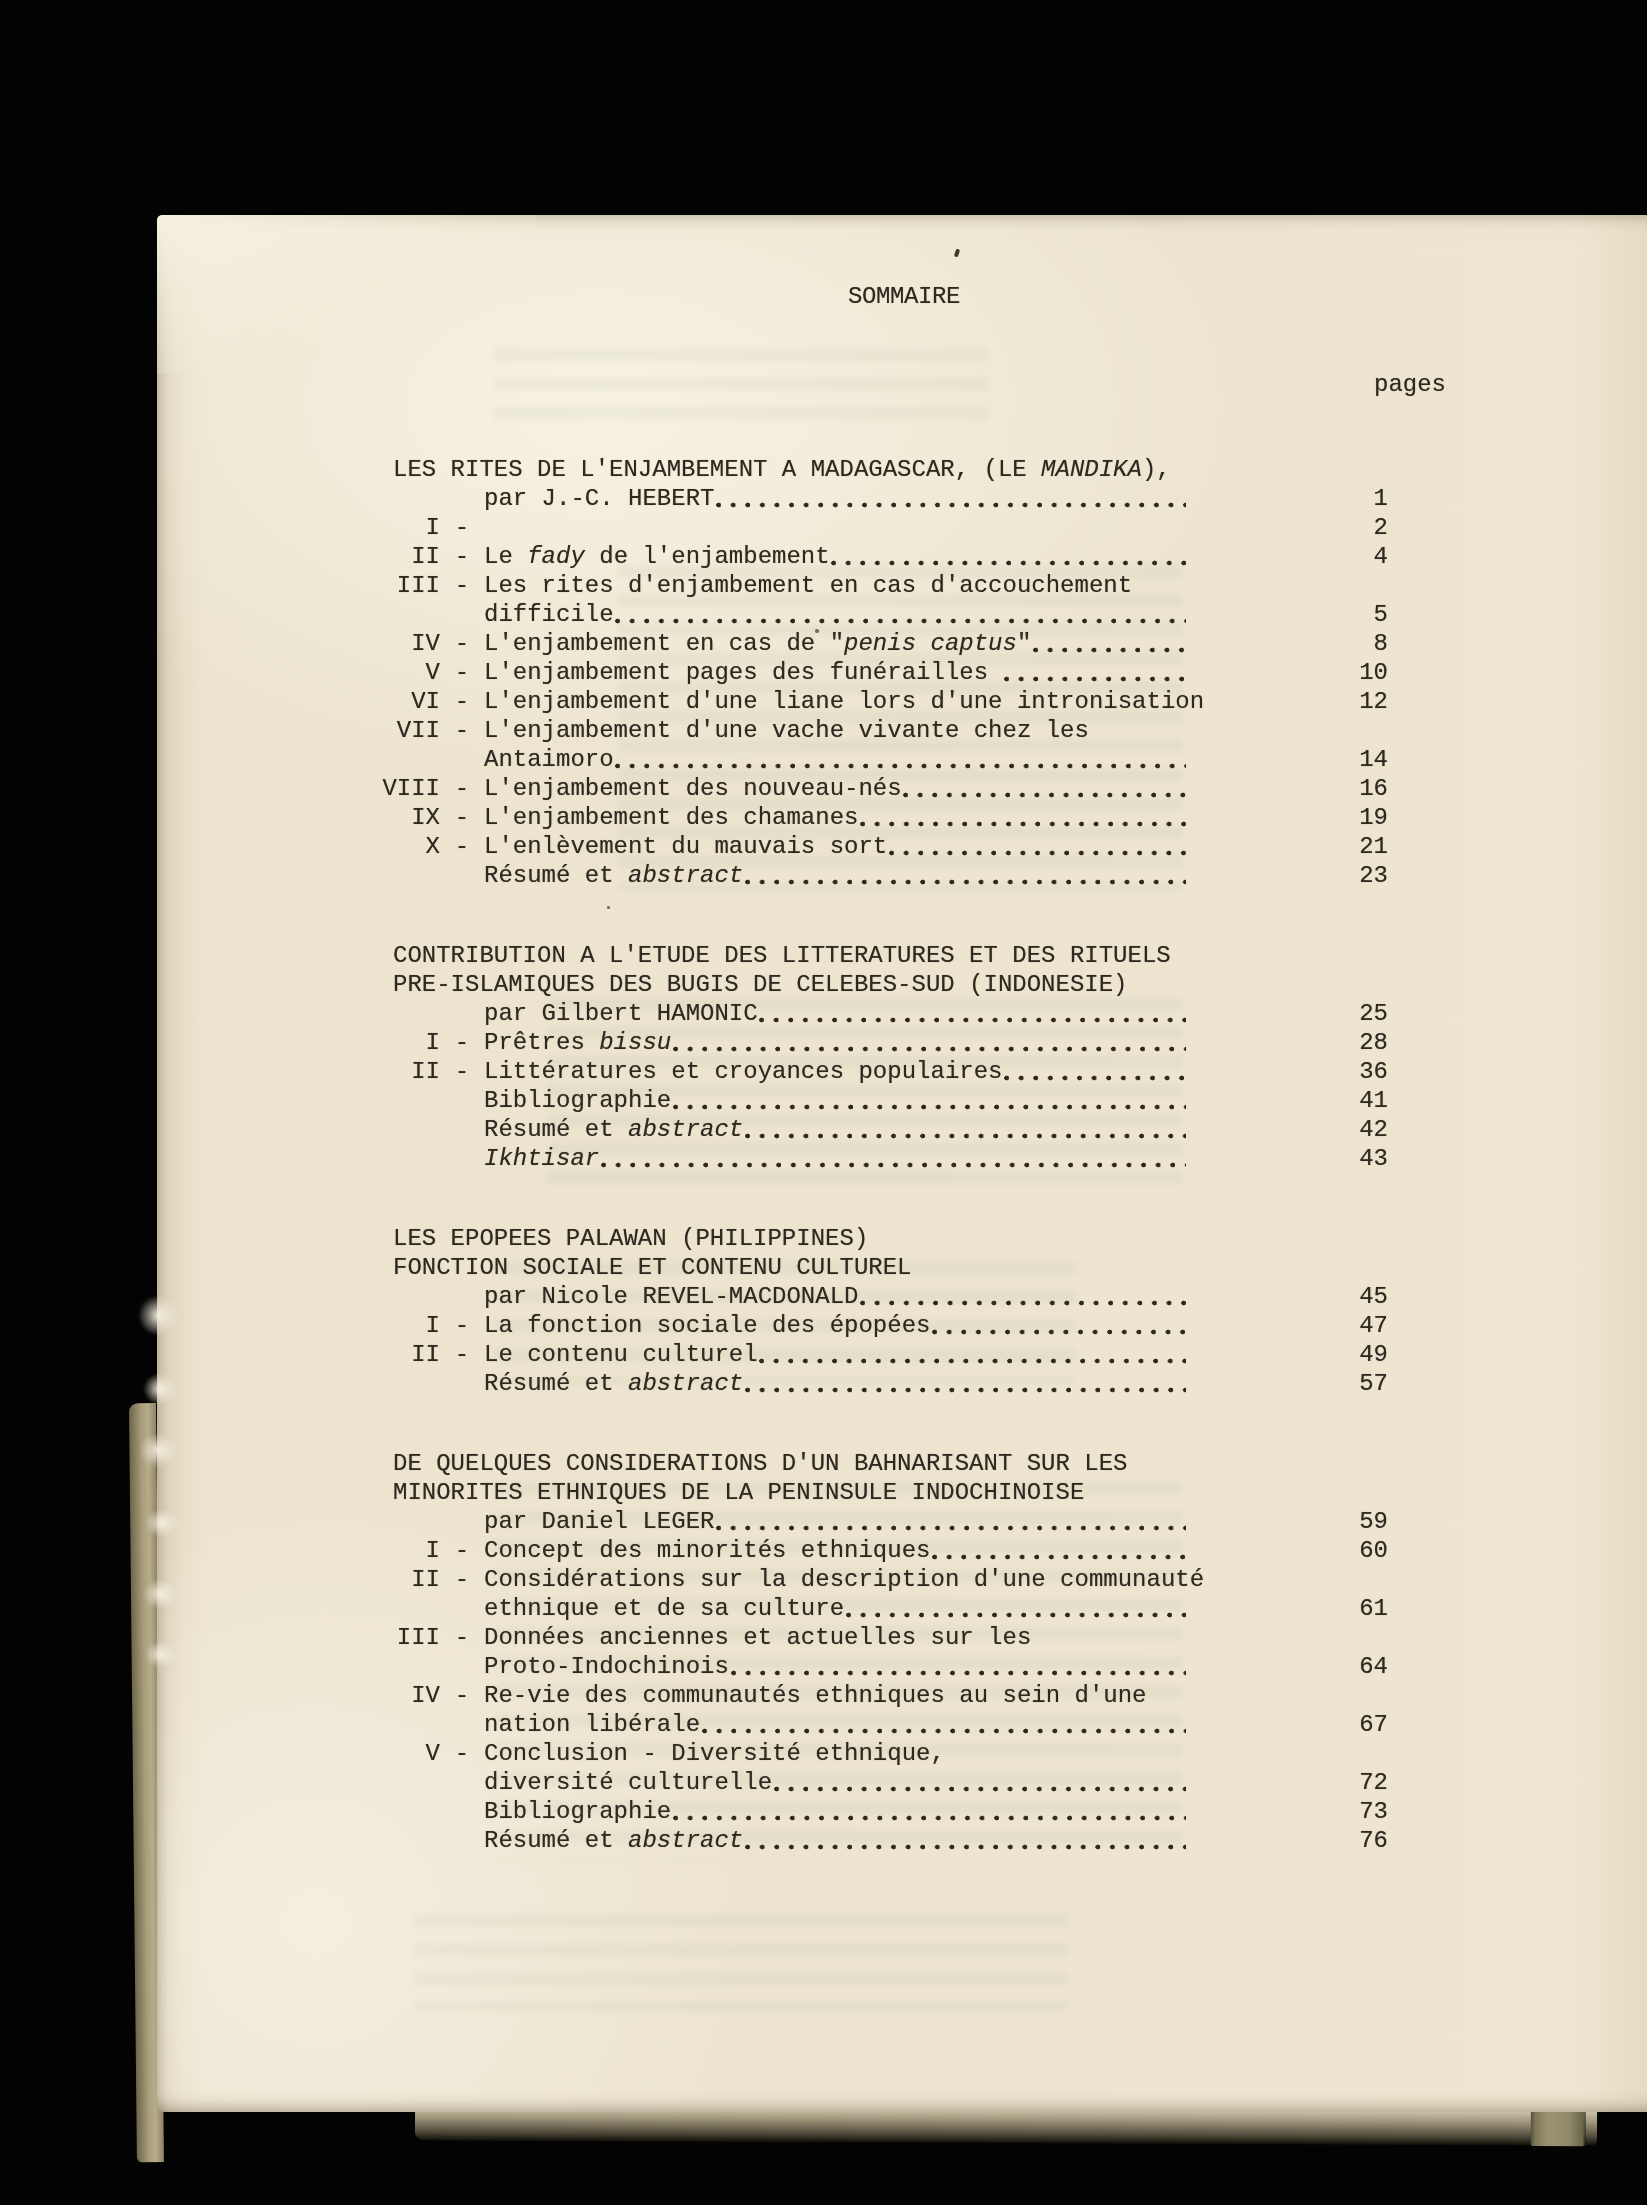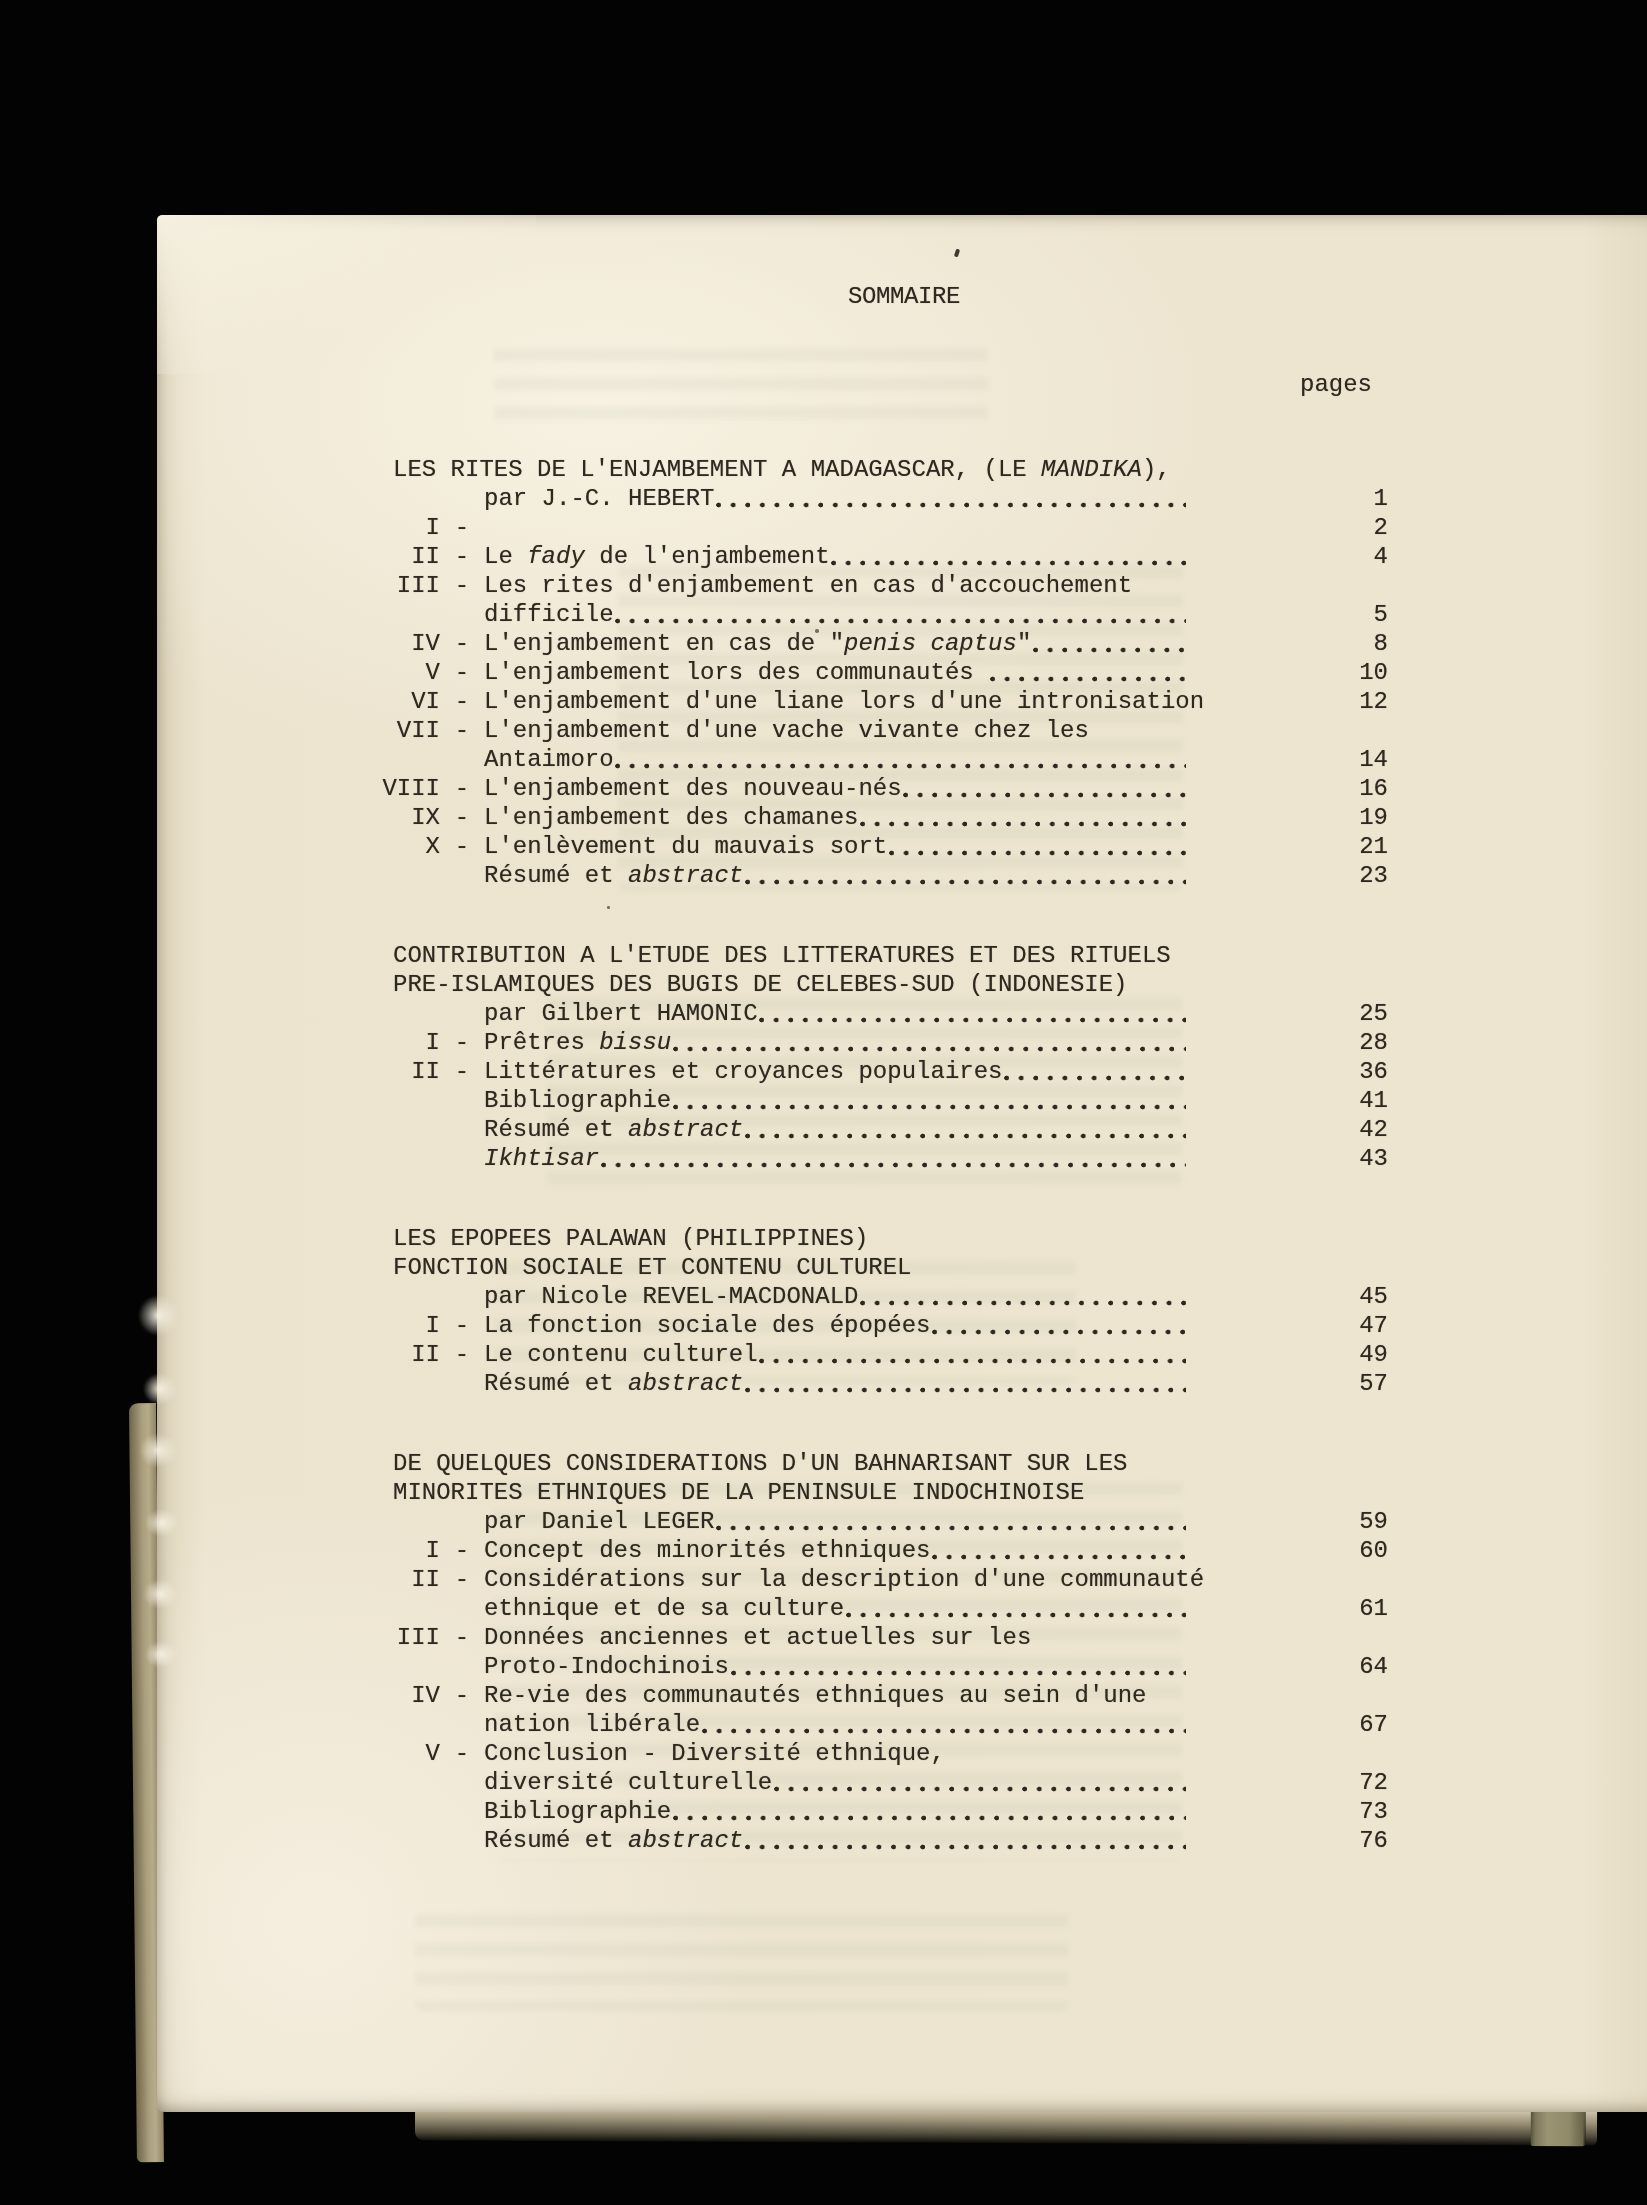--- a/index.html
+++ b/index.html
@@ -55,21 +55,21 @@
 
   .dust{position:absolute;border-radius:50%;background:#7a6f55;}
   .d1{left:658px;top:414px;width:3.5px;height:3.5px;}
   .d2{left:450px;top:691px;width:2.6px;height:2.6px;}
   .speck{position:absolute;left:798px;top:34px;width:4.4px;height:8px;background:#3f3a2e;
     transform:rotate(18deg);border-radius:1.8px;}
 
   
   .type{font-size:24px;line-height:29px;text-shadow:0 0 0.9px rgba(46,40,30,.45);}
   .sommaire{position:absolute;left:691px;top:67px;letter-spacing:-0.4px;}
-  .pages-label{position:absolute;left:1143px;top:155px;}
+  .pages-label{position:absolute;left:1217px;top:155px;}
   .toc{position:absolute;left:236px;top:224px;width:995px;margin-top:16px;}
   .sec{margin-bottom:51px;}
   .trow{height:29px;line-height:29px;white-space:pre;}
   .row{position:relative;display:flex;height:29px;line-height:29px;}
   .num{flex:0 0 47px;width:47px;display:flex;justify-content:flex-end;white-space:pre;}
   .sep{flex:0 0 44px;width:44px;text-align:center;}
   .content{display:flex;width:702px;min-width:0;}
   .lbl{white-space:pre;flex:0 0 auto;}
   .leader{flex:1 1 auto;min-width:0;margin-left:1.8px;
     background-image:radial-gradient(circle at 2.6px 21px,#2e281f 2.1px,rgba(46,40,31,0) 2.7px);
@@ -150,21 +150,21 @@
             <span class="content">
               <span class="lbl"><span>L'enjambement en cas de "</span><span class="it">penis captus</span><span>"</span></span>
               <span class="leader"></span>
             </span>
             <span class="pg">8</span>
           </div>
           <div class="row type">
             <span class="num">V</span>
             <span class="sep">-</span>
             <span class="content">
-              <span class="lbl"><span>L'enjambement lors des communautés </span></span>
+              <span class="lbl"><span>L'enjambement pages des funérailles </span></span>
               <span class="leader"></span>
             </span>
             <span class="pg">10</span>
           </div>
           <div class="row type">
             <span class="num">VI</span>
             <span class="sep">-</span>
             <span class="content">
               <span class="lbl"><span>L'enjambement d'une liane lors d'une intronisation</span></span>
             </span>

